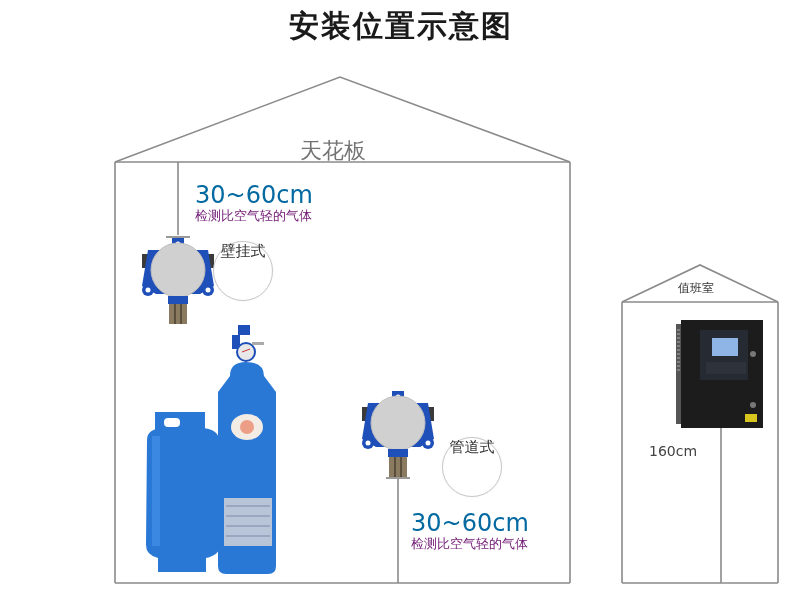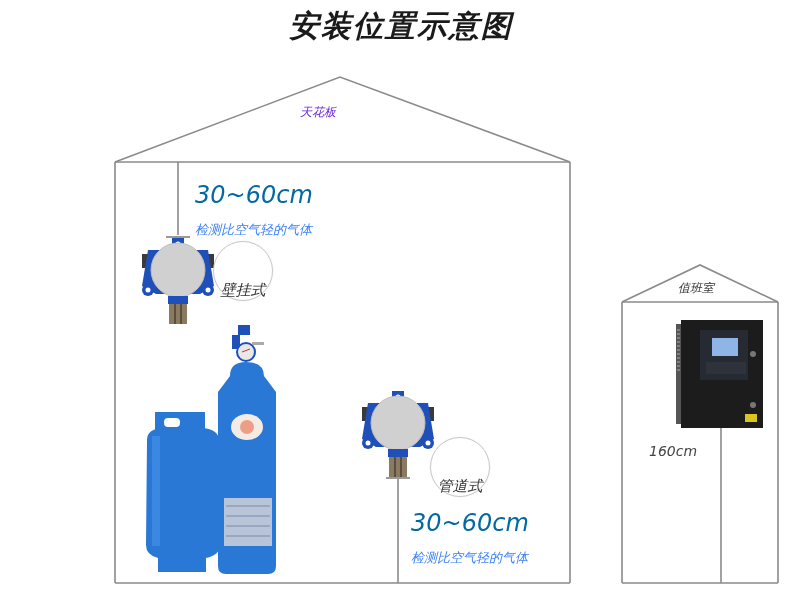--- a/index.html
+++ b/index.html
@@ -1,23 +1,23 @@
 <!DOCTYPE html>
 <html><head>
   <meta charset="utf-8">
   <style>
     html, body { margin: 0; padding: 0; background: #ffffff; }
     body { width: 802px; height: 598px; position: relative; overflow: hidden; font-family: "DejaVu Sans", "Liberation Sans", sans-serif; }
-    .abs { position: absolute; font-style: italic; }
+    .abs { position: absolute; }
     .title { left: 0; top: 6px; width: 802px; text-align: center; font-size: 30px; font-weight: bold; color: #1a1a1a; letter-spacing: 2px; }
-    .lbl-ceiling { left: 300px; top: 104px; font-size: 12px; color: #6d28d9; }
+    .lbl-ceiling { left: 300px; top: 136px; font-size: 22px; color: #737373; }
     .lbl-duty { left: 678px; top: 280px; font-size: 12px; color: #333; }
     .dist { font-size: 24px; color: #0369a1; line-height: 22px; }
-    .desc { font-size: 13px; color: #3b82f6; line-height: 16px; margin-top: 16px; }
-    .circle-badge { width: 58px; height: 58px; border-radius: 50%; background: #fff; border: 1.5px solid #c8c8c8; display: flex; align-items: flex-end; justify-content: center; font-size: 15px; color: #333; box-shadow: 0 0 2px rgba(0,0,0,0.08); }
+    .desc { font-size: 13px; color: #701a75; line-height: 16px; margin-top: 2px; }
+    .circle-badge { width: 58px; height: 58px; border-radius: 50%; background: #fff; border: 1.5px solid #c8c8c8; display: flex; align-items: flex-start; justify-content: center; font-size: 15px; color: #333; box-shadow: 0 0 2px rgba(0,0,0,0.08); }
     .h160 { left: 649px; top: 443px; font-size: 14px; color: #444; }
     svg { position: absolute; left: 0; top: 0; }
   </style>
 </head>
 <body>
 
 <svg width="802" height="598">
 
   <g stroke="#8a8a8a" stroke-width="1.6" fill="none">
     <polyline points="115,162 340,77 570,162"></polyline>
@@ -132,21 +132,21 @@
 
 <div class="abs" style="left:195px; top:184px;">
   <div class="dist">30~60cm</div>
   <div class="desc">检测比空气轻的气体</div>
 </div>
 
 <div class="abs circle-badge" style="left:213px; top:241px;">
   <span>壁挂式</span>
 </div>
 
-<div class="abs circle-badge" style="left:430px; top:437px;">
+<div class="abs circle-badge" style="left:442px; top:437px;">
   <span>管道式</span>
 </div>
 
 <div class="abs" style="left:411px; top:512px;">
   <div class="dist">30~60cm</div>
   <div class="desc">检测比空气轻的气体</div>
 </div>
 
 <div class="abs lbl-duty">值班室</div>
 

